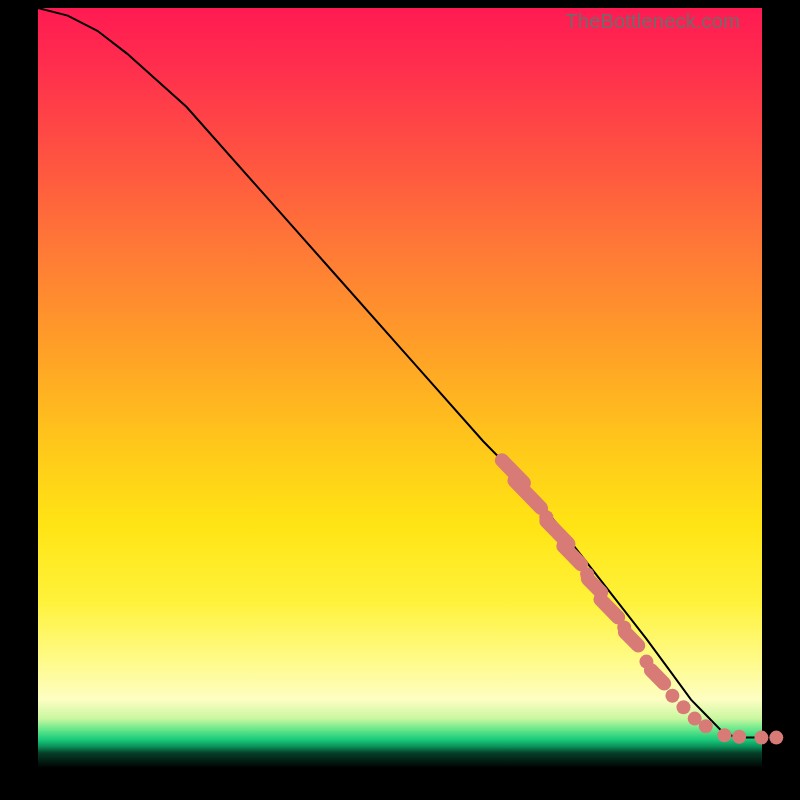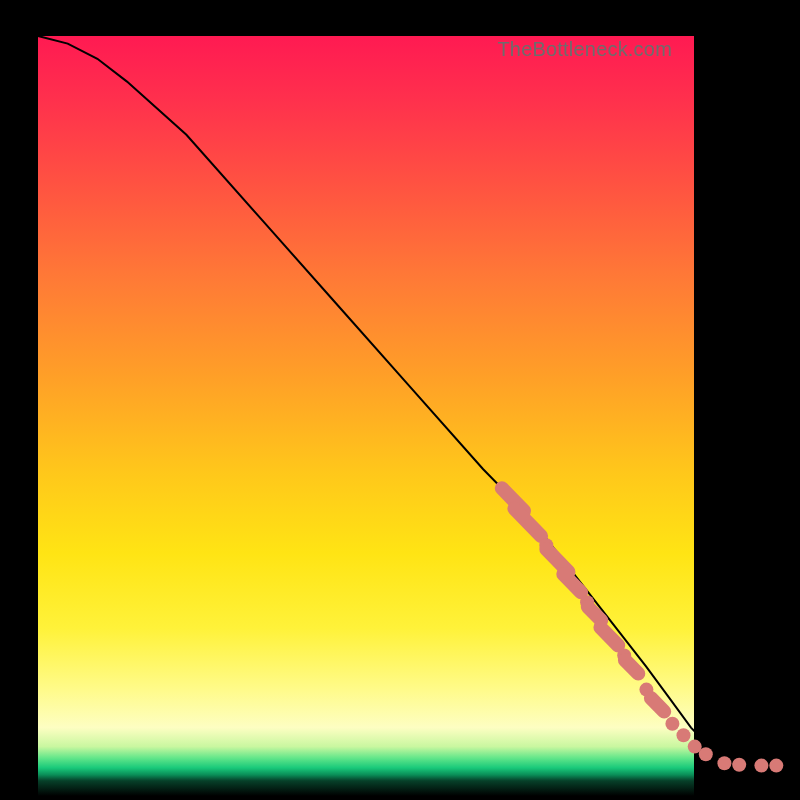--- a/index.html
+++ b/index.html
@@ -13,22 +13,22 @@
   }
   .frame {
     position: relative;
     width: 800px;
     height: 800px;
     background: #000;
   }
   .plot {
     position: absolute;
     left: 38px;
-    top: 36px;
-    width: 656px;
+    top: 8px;
+    width: 724px;
     height: 760px;
     
     background: linear-gradient(
       to bottom,
       #ff1a52 0%,
       #ff2f4d 8%,
       #ff5a3f 22%,
       #ff7a36 32%,
       #ffa027 45%,
       #ffc91a 58%,

